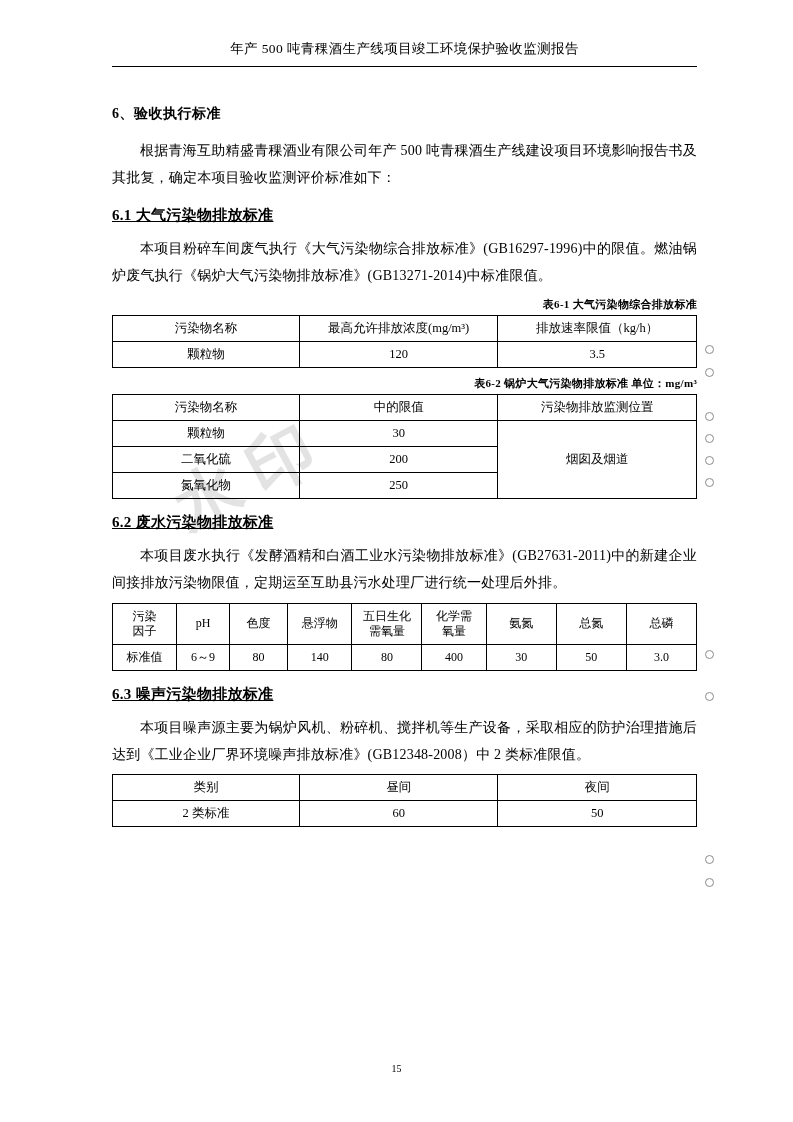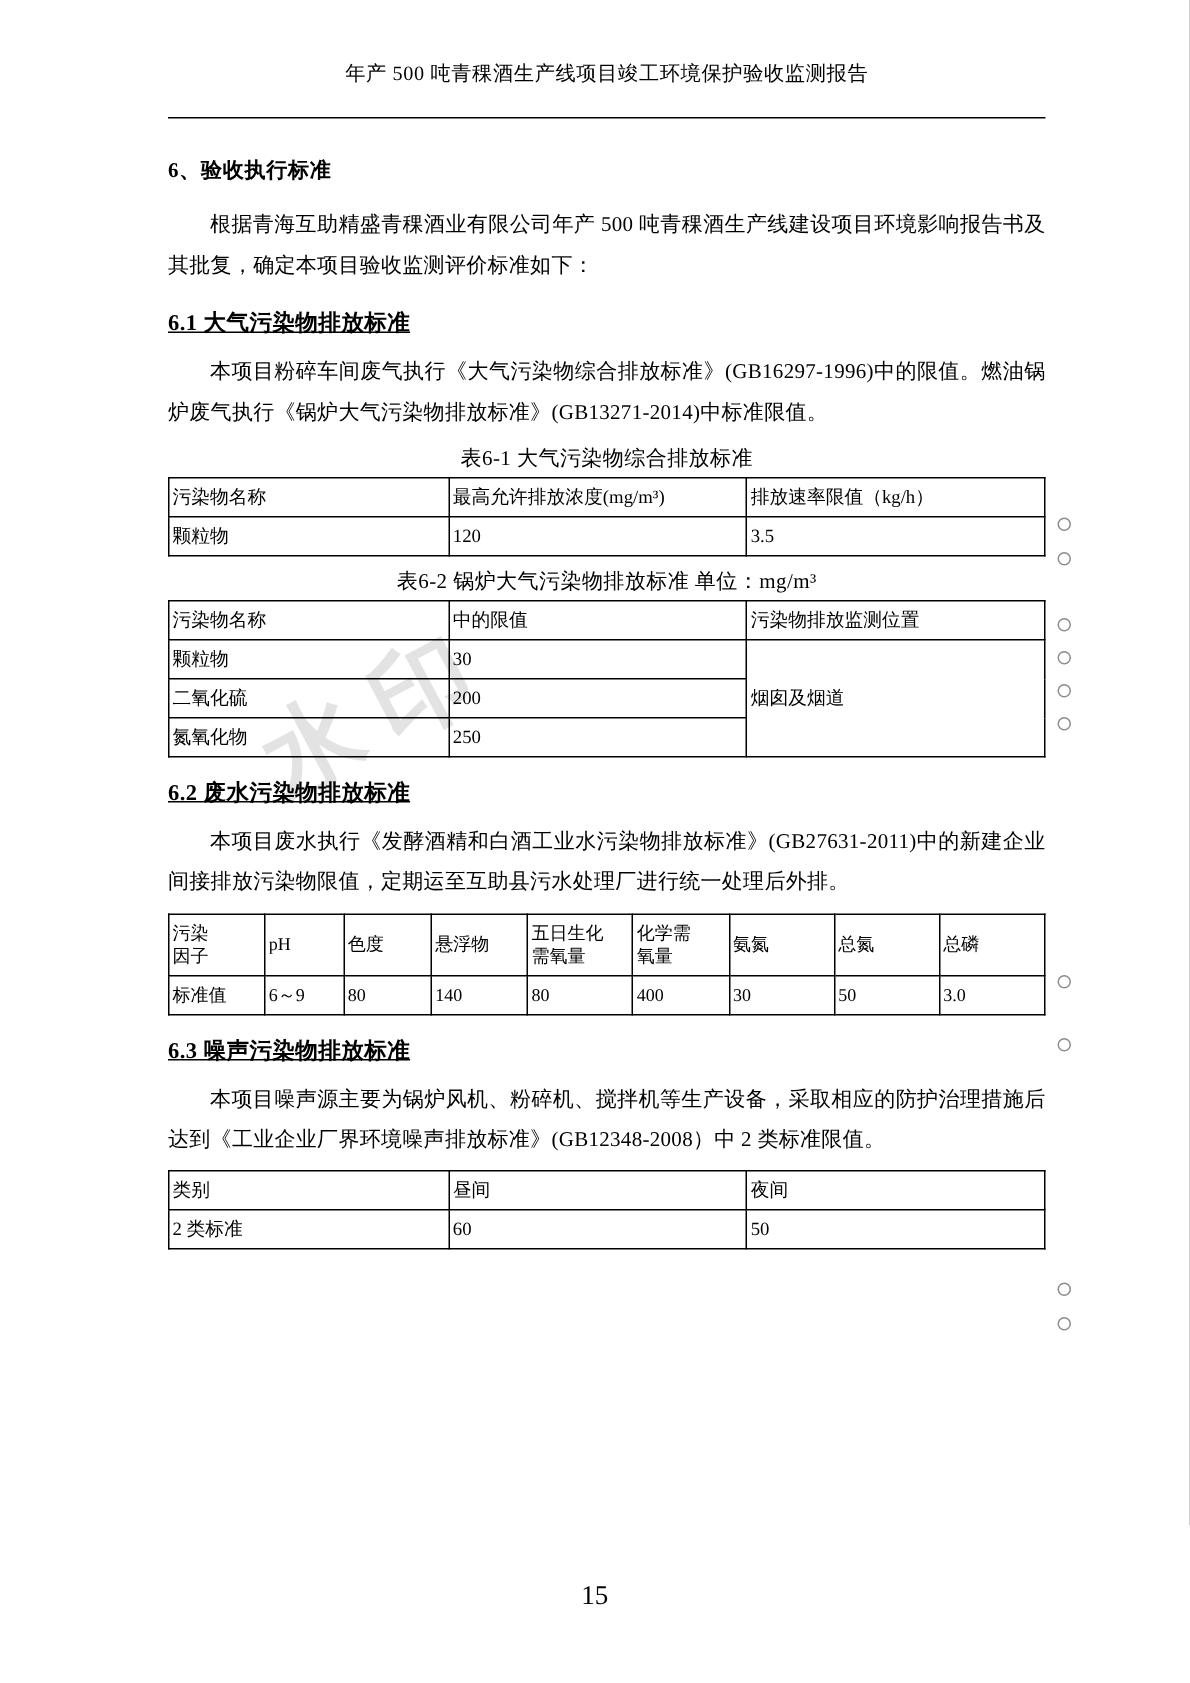--- a/index.html
+++ b/index.html
@@ -24,23 +24,23 @@
     left: 0; top: 0; right: 0; bottom: 0;
     padding: 40px 96px 30px 112px;
     box-sizing: border-box;
   }
   
   .doc-header {
     text-align: center;
     font-size: 13.5px;
     letter-spacing: 0.4px;
     color: #000;
-    padding-bottom: 20px;
+    padding-bottom: 8px;
     border-bottom: 1.6px solid #000;
-    margin-bottom: 26px;
+    margin-bottom: 38px;
     font-family: "Liberation Serif", "DejaVu Serif", serif;
   }
   h1.sec-title {
     font-size: 14px;
     font-weight: bold;
     margin: 0 0 14px 0;
     letter-spacing: 0.5px;
   }
   h2.sub-title {
     font-size: 15px;
@@ -51,35 +51,35 @@
   }
   p.para {
     font-size: 14px;
     line-height: 1.95;
     margin: 0 0 6px 0;
     text-align: justify;
     text-indent: 2em;
     letter-spacing: 0.2px;
   }
   .tbl-caption {
-    text-align: center;
-    font-size: 14px;
-    font-weight: normal;
+    text-align: right;
+    font-size: 11px;
+    font-weight: bold;
     margin: 8px 0 3px 0;
     letter-spacing: 0.3px;
   }
   table.doc-table {
     width: 100%;
     border-collapse: collapse;
     font-size: 12.5px;
     margin-bottom: 2px;
   }
   table.doc-table td, table.doc-table th {
     border: 1px solid #000;
-    text-align: left;
+    text-align: center;
     padding: 3px 2px;
     height: 19px;
     font-weight: normal;
     line-height: 1.25;
   }
   
   .edge-marks {
     position: absolute;
     right: 78px;
     width: 10px;
@@ -91,21 +91,21 @@
     border: 1px solid #8c8c8c;
     border-radius: 50%;
     background: #fff;
   }
   .page-number {
     position: absolute;
     bottom: 48px;
     left: 0;
     right: 0;
     text-align: center;
-    font-size: 18px;
+    font-size: 10px;
     color: #000;
   }
   
   .watermark {
     position: absolute;
     left: 170px;
     top: 430px;
     font-size: 66px;
     color: rgba(170,170,170,0.33);
     font-weight: bold;

